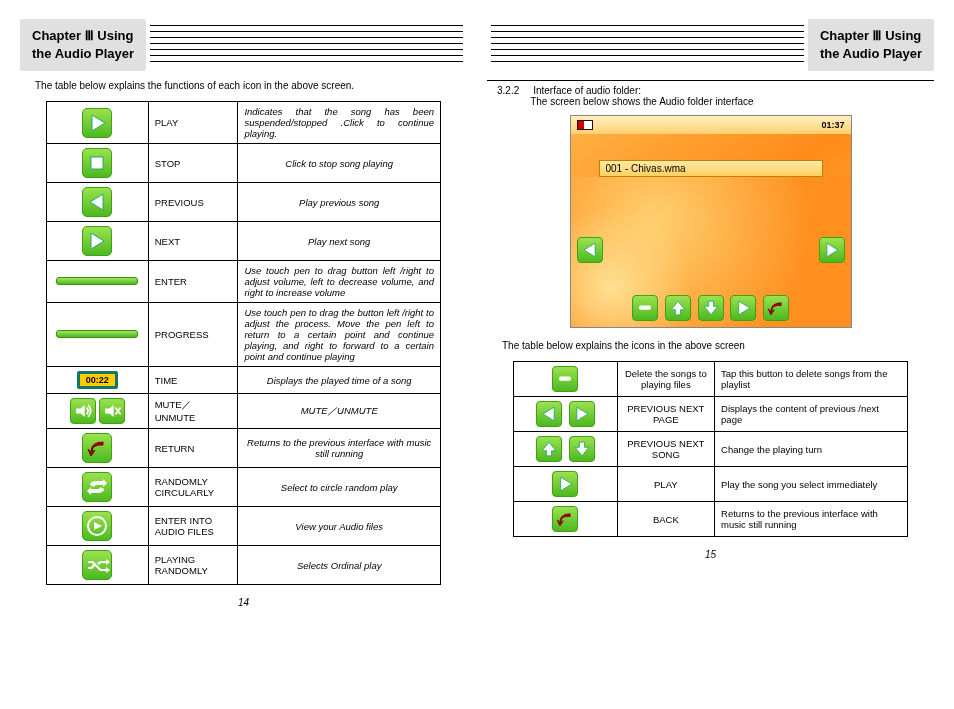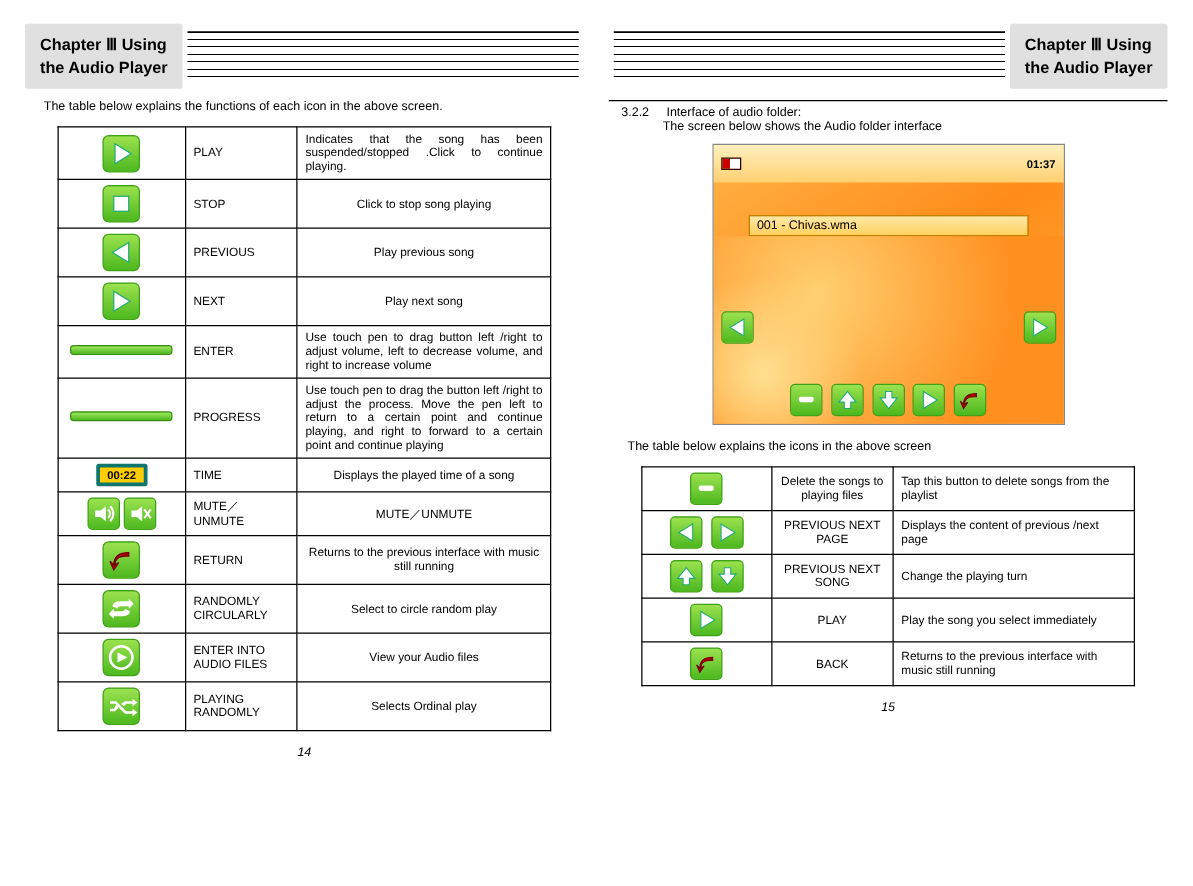--- a/index.html
+++ b/index.html
@@ -58,21 +58,21 @@
     font-size: 10px;
   }
   table td {
     border: 1px solid #000;
     padding: 4px 6px;
     vertical-align: middle;
   }
   .left-table { width: 395px; }
   .left-table td.icon-cell { width: 90px; text-align: center; }
   .left-table td.name-cell { width: 80px; font-size: 9.5px; }
-  .left-table td.desc-cell { width: 210px; font-size: 9.5px; text-align: left; }
+  .left-table td.desc-cell { width: 210px; font-size: 9.5px; text-align: left; font-style: italic; }
   .left-table td.desc-cell.center { text-align: center; }
   .left-table td.desc-cell.justify { text-align: justify; }
 
   .right-table { width: 395px; margin-top: 4px; }
   .right-table td.icon-cell { width: 100px; text-align: center; }
   .right-table td.name-cell { width: 90px; font-size: 9.5px; text-align: center; }
   .right-table td.desc-cell { width: 200px; font-size: 9.5px; }
 
   .pagenum { text-align: center; font-size: 10px; margin-top: 12px; font-style: italic; }
 
@@ -106,21 +106,21 @@
 
   
   .folder-ui {
     width: 280px;
     margin: 8px auto 12px auto;
     border: 1px solid #888;
     background: linear-gradient(145deg,#ffb347,#ff8c1a 50%,#ffae3a);
     position: relative;
   }
   .folder-topbar {
-    height: 30px;
+    height: 18px;
     background: linear-gradient(#fff0c0,#ffd070);
     display: flex;
     align-items: center;
     justify-content: space-between;
     padding: 0 6px;
     font-size: 9px;
     font-weight: bold;
   }
   .battery {
     width: 14px; height: 8px; border: 1px solid #300; position: relative;

